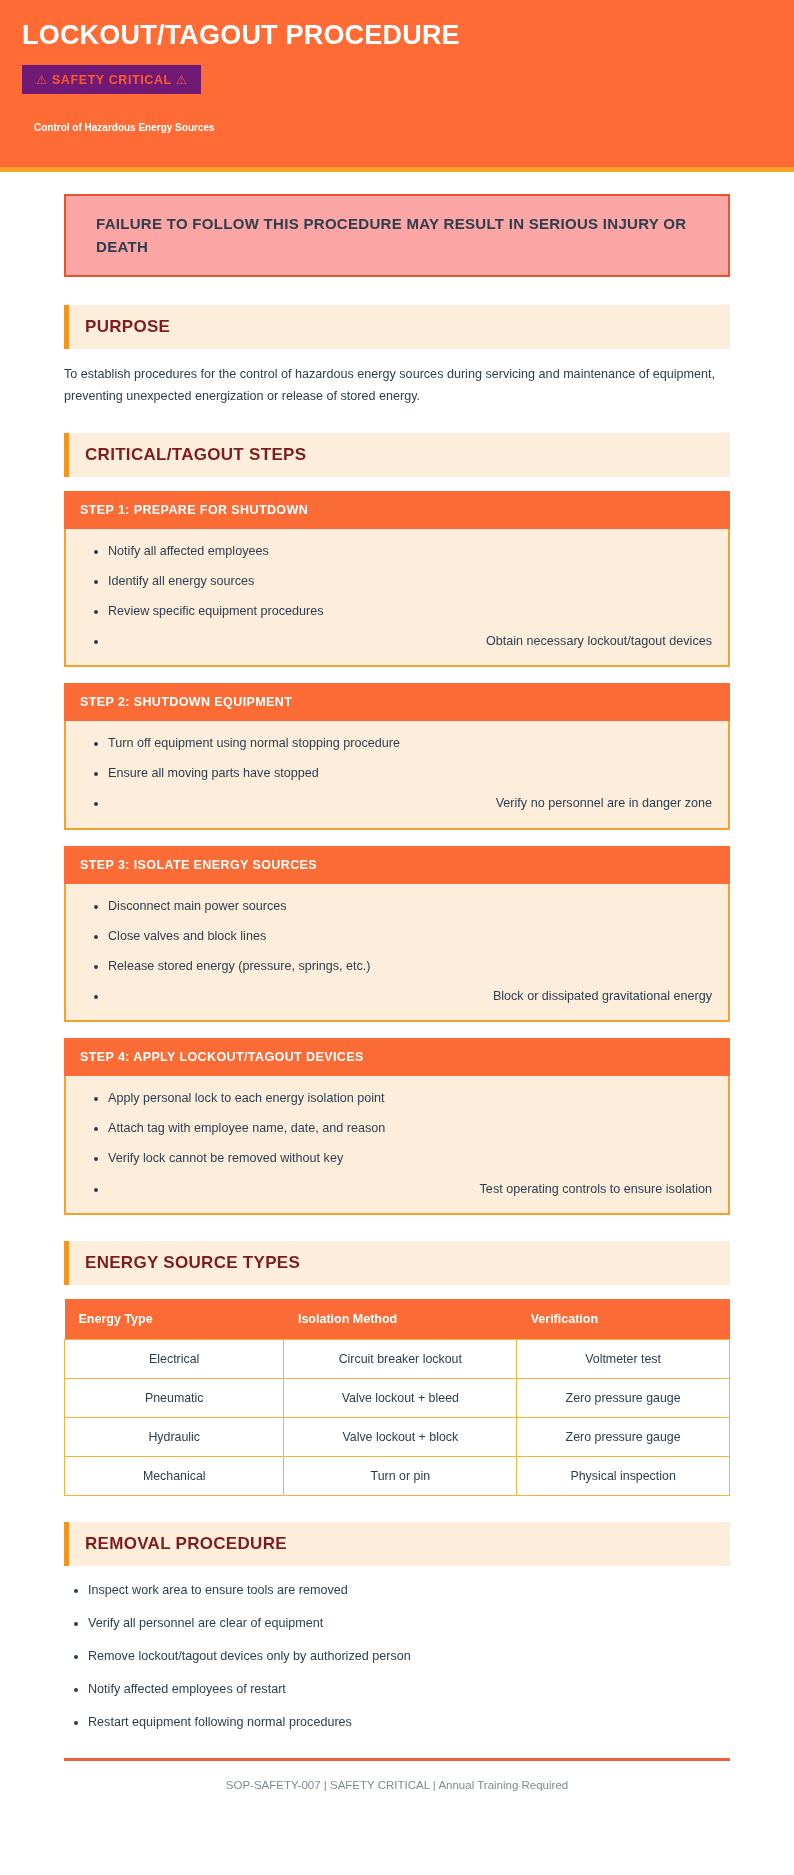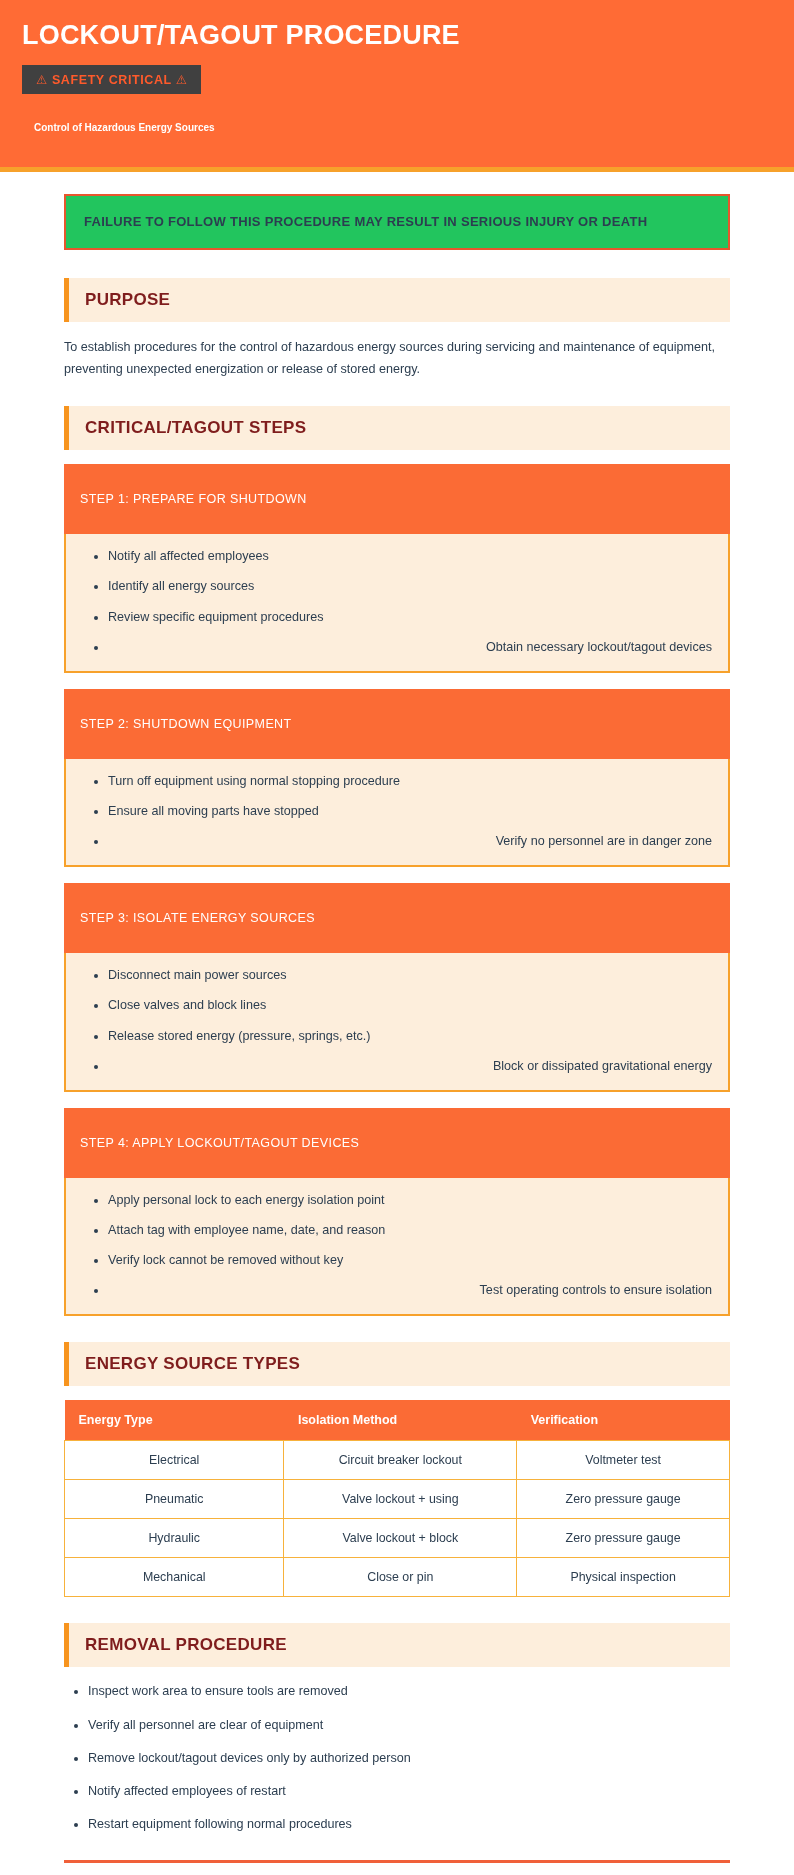--- a/index.html
+++ b/index.html
@@ -24,21 +24,21 @@
   .doc-title {
     font-size: 27px;
     font-weight: bold;
     color: #ffffff;
     letter-spacing: 0.2px;
     margin: 0 0 14px 0;
     line-height: 1.15;
   }
   .safety-badge {
     display: inline-block;
-    background: #404040;
+    background: #701a75;
     color: #ff5a2b;
     font-size: 12.5px;
     font-weight: bold;
     letter-spacing: 0.6px;
     padding: 7px 14px;
     margin-bottom: 16px;
   }
   .badge-tri { font-weight: normal; }
   .doc-subtitle {
     font-size: 10px;
@@ -47,28 +47,28 @@
     margin: 12px;
   }
 
   
   .doc-body {
     padding: 22px 64px 26px 64px;
   }
 
   
   .danger-banner {
-    background: #22c55e;
+    background: #fca5a5;
     border: 2px solid #e8552d;
     color: #2c3e50;
-    font-size: 13px;
+    font-size: 15px;
     font-weight: bold;
     line-height: 1.55;
     letter-spacing: 0.3px;
-    padding: 16px 18px;
+    padding: 16px 30px;
     margin: 0 0 28px 0;
   }
 
   
   .section-heading {
     background: #fdeedc;
     border-left: 5px solid #f7941e;
     padding: 12px 16px;
     margin: 0 0 14px 0;
   }
@@ -88,23 +88,23 @@
     color: #2c3e50;
     margin: 0 0 4px 0;
   }
 
   
   .step-card { margin-bottom: 16px; }
   .step-card-header {
     background: #fb6b35;
     color: #ffffff;
     font-size: 12.5px;
-    font-weight: normal;
+    font-weight: bold;
     letter-spacing: 0.4px;
-    padding: 28px 16px;
+    padding: 12px 16px;
   }
   .step-card-body {
     background: #fdeedc;
     border: 2px solid #f7a12b;
     border-top: none;
     padding: 12px 16px 14px 16px;
   }
   ul.bullets {
     margin: 0;
     padding-left: 26px;
@@ -263,31 +263,31 @@
           </tr>
       </thead>
       <tbody id="energy-body">
           <tr>
             <td>Electrical</td>
             <td>Circuit breaker lockout</td>
             <td>Voltmeter test</td>
           </tr>
           <tr>
             <td>Pneumatic</td>
-            <td>Valve lockout + using</td>
+            <td>Valve lockout + bleed</td>
             <td>Zero pressure gauge</td>
           </tr>
           <tr>
             <td>Hydraulic</td>
             <td>Valve lockout + block</td>
             <td>Zero pressure gauge</td>
           </tr>
           <tr>
             <td>Mechanical</td>
-            <td>Close or pin</td>
+            <td>Turn or pin</td>
             <td>Physical inspection</td>
           </tr>
         </tbody>
     </table>
   </div>
 
   <div class="section-block">
     <div class="section-heading">
       <span class="heading-text">REMOVAL PROCEDURE</span>
     </div>

